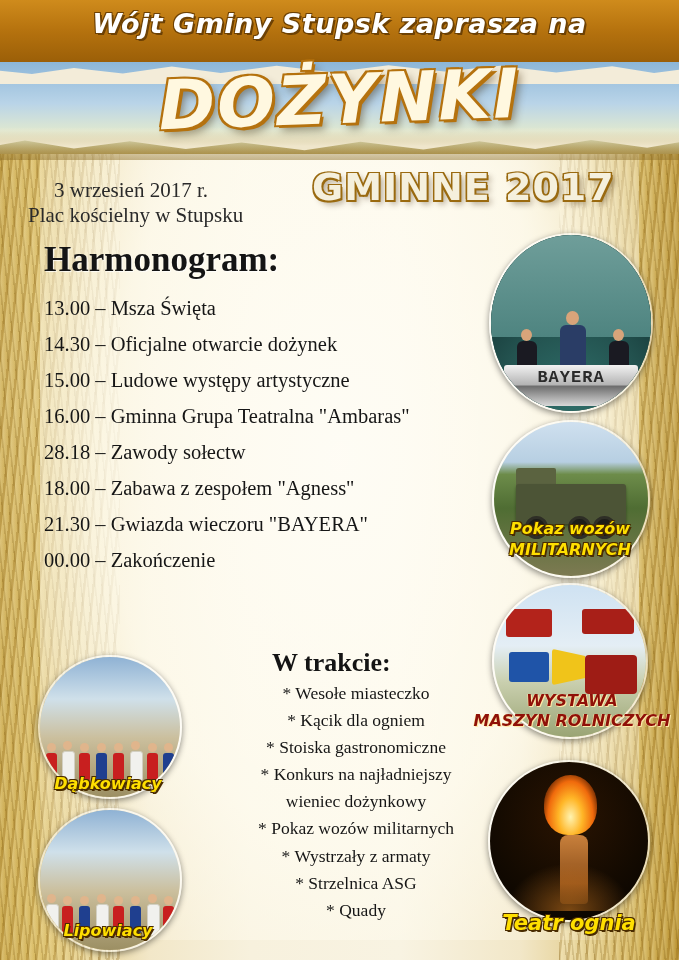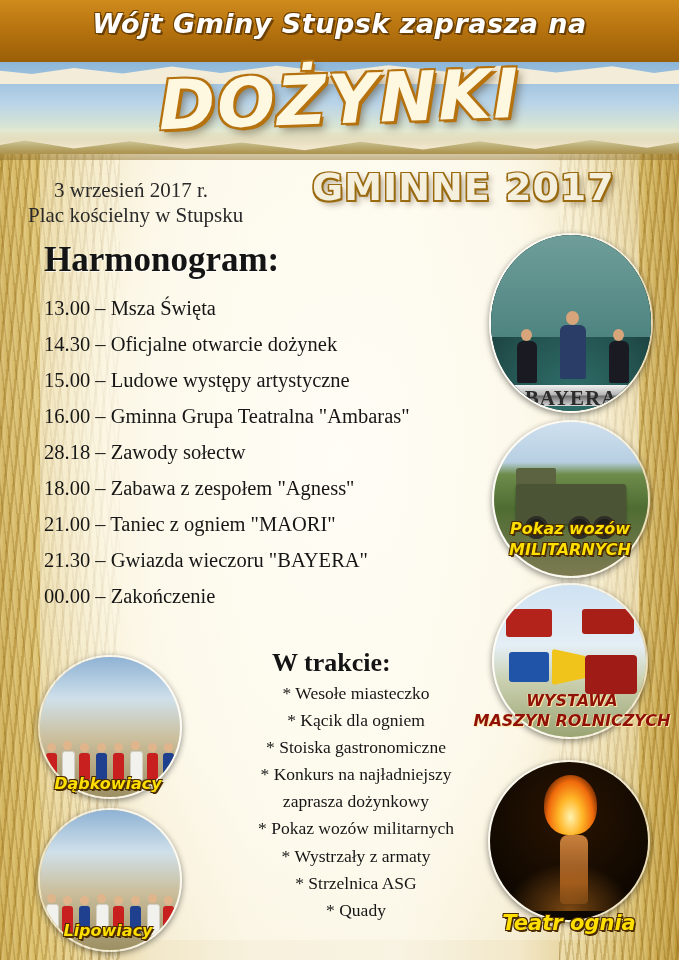--- a/index.html
+++ b/index.html
@@ -235,27 +235,27 @@
   .dancer .head { width: 11px; height: 12px; border-radius: 50%; background: #d8a47a; margin: 0 auto; }
   .dancer .body { width: 20px; height: 42px; border-radius: 6px 6px 2px 2px; margin: 0 auto; }
   .d1 { left: 16%; }
   .d1 .body { background: #1a1a22; }
   .d2 { left: 43%; bottom: 18%; }
   .d2 .body { background: #2a3d66; width: 26px; height: 54px; }
   .d2 .head { width: 13px; height: 14px; }
   .d3 { right: 14%; }
   .d3 .body { background: #1a1a22; }
   .bayera-logo {
-    position: absolute; left: 8%; right: 8%; bottom: 5px; height: 21px;
+    position: absolute; left: 8%; right: 8%; bottom: 5px; height: 41px;
     background: linear-gradient(180deg,#f2f2f2 0%, #b4b4b4 48%, #6e6e6e 52%, #d9d9d9 100%);
     border-radius: 3px;
     color: #2b2b2b;
-    font-family: Liberation Serif, serif;
-    font-weight: bold;
-    font-size: 21px;
+    font-family: Liberation Mono, monospace;
+    font-weight: bold;
+    font-size: 17px;
     text-align: center;
     line-height: 26px;
     letter-spacing: 1px;
   }
 
   
   .ph-mil .inner {
     background: linear-gradient(180deg,#cfe0ef 0%, #b7cfe2 26%, #6d8c4a 34%, #4f6d33 56%, #7d7a52 100%);
   }
   .truck-body {
@@ -347,32 +347,31 @@
   <div class="gminne">GMINNE 2017</div>
 
   <div class="harmonogram-title">Harmonogram:</div>
   <div class="schedule">
     <div class="schedule-item">13.00 – Msza Święta</div>
     <div class="schedule-item">14.30 – Oficjalne otwarcie dożynek</div>
     <div class="schedule-item">15.00 – Ludowe występy artystyczne</div>
     <div class="schedule-item">16.00 – Gminna Grupa Teatralna "Ambaras"</div>
     <div class="schedule-item">28.18 – Zawody sołectw</div>
     <div class="schedule-item">18.00 – Zabawa z zespołem "Agness"</div>
-    <div class="schedule-item">21.00 – Taniec z ogniem "MAORI"</div>
     <div class="schedule-item">21.30 – Gwiazda wieczoru "BAYERA"</div>
     <div class="schedule-item">00.00 – Zakończenie</div>
   </div>
 
   <div class="trakcie-title">W trakcie:</div>
   <div class="trakcie-list">
     <div class="trakcie-item">* Wesołe miasteczko</div>
     <div class="trakcie-item">* Kącik dla ogniem</div>
     <div class="trakcie-item">* Stoiska gastronomiczne</div>
     <div class="trakcie-item">* Konkurs na najładniejszy</div>
-    <div class="trakcie-item">zaprasza dożynkowy</div>
+    <div class="trakcie-item">wieniec dożynkowy</div>
     <div class="trakcie-item">* Pokaz wozów militarnych</div>
     <div class="trakcie-item">* Wystrzały z armaty</div>
     <div class="trakcie-item">* Strzelnica ASG</div>
     <div class="trakcie-item">* Quady</div>
   </div>
 
   <div class="photo ph-bayera" style="left:489px; top:233px; width:160px; height:176px;">
     <div class="inner">
       <div class="bayera-wall"></div>
       <div class="dancer d1">

